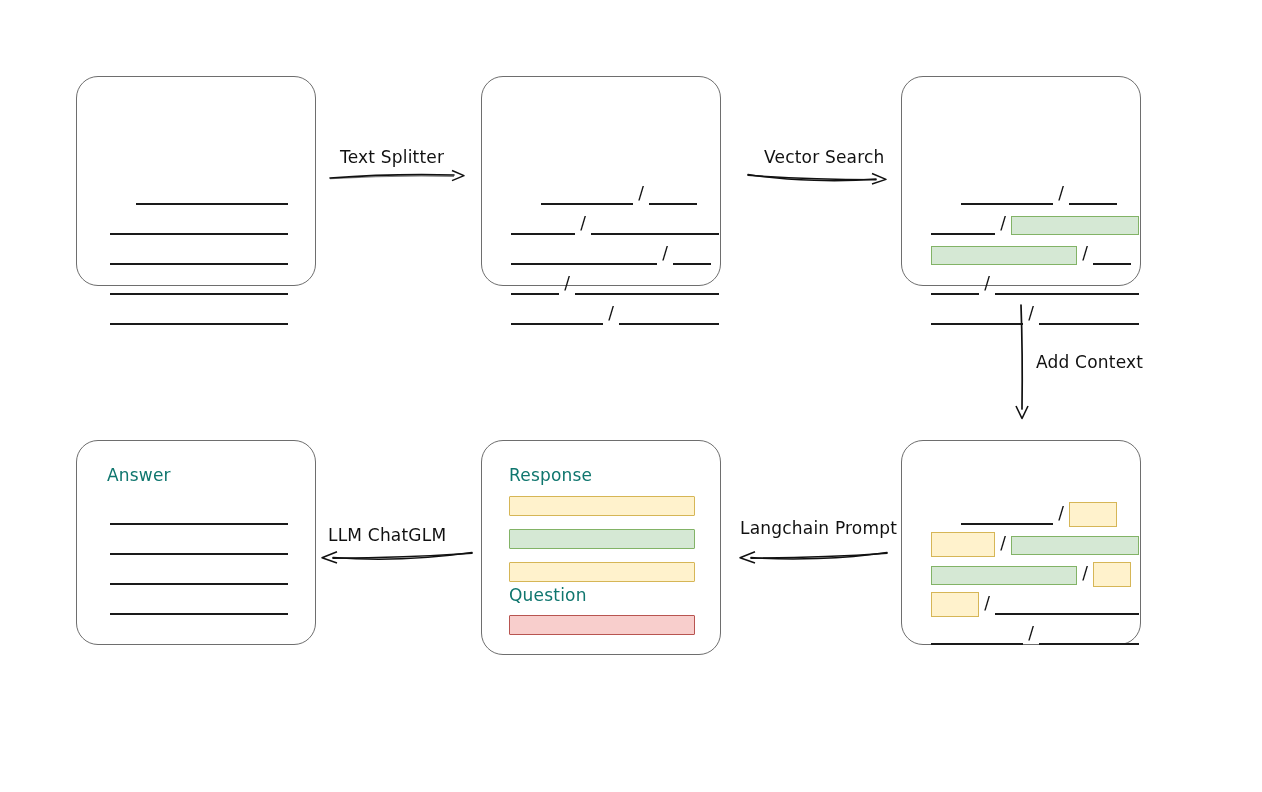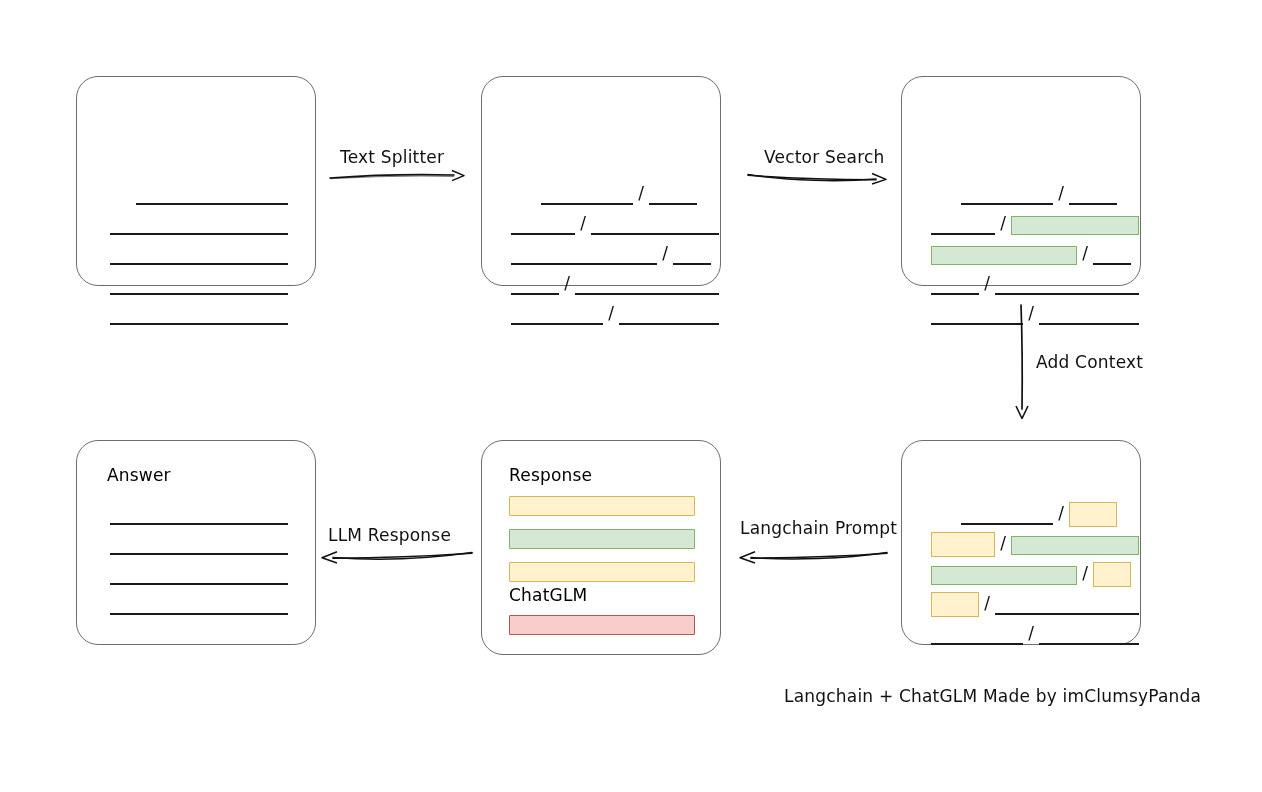--- a/index.html
+++ b/index.html
@@ -67,21 +67,21 @@
     border:1.4px solid #d6b656;
     height:25px;
     align-self:flex-end;
     margin-bottom:-2px;
   }
 
   
   .card-label{
     position:absolute;
     font-size:17px;
-    color:#000000;
+    color:#0f766e;
     letter-spacing:.2px;
     white-space:nowrap;
   }
 
   
   .bar{
     position:absolute;
     box-sizing:border-box;
     height:20px;
     border-radius:1px;
@@ -258,46 +258,45 @@
       <path d="M16,3.8 L1,9.8 L16,15" stroke="#111" stroke-width="1.5" fill="none" stroke-linejoin="round"></path>
     </svg>
   </div>
   <div class="arrow-label" style="left:740px;top:518px;">Langchain Prompt</div>
 
   <div class="card" style="left:481px;top:440px;width:240px;height:215px;">
     <div class="card-label" style="left:27px;top:24px;">Response</div>
     <div class="bar yellow" style="left:27px;top:55px;width:186px;"></div>
     <div class="bar green" style="left:27px;top:88px;width:186px;"></div>
     <div class="bar yellow" style="left:27px;top:121px;width:186px;"></div>
-    <div class="card-label" style="left:27px;top:144px;">ChatGLM</div>
+    <div class="card-label" style="left:27px;top:144px;">Question</div>
     <div class="bar red" style="left:27px;top:174px;width:186px;"></div>
   </div>
 
   <div class="arrow" style="left:320px;top:548px;width:152px;height:18px;">
     <svg width="152" height="18" viewBox="0 0 152 18">
       <path d="M152,4.5 C106,11 54,12.5 13,9.5" stroke="#111" stroke-width="1.5" fill="none" stroke-linecap="round"></path>
       <path d="M152,5.2 C102,8.6 52,10 13,10.2" stroke="#111" stroke-width="1.5" fill="none" stroke-linecap="round"></path>
       <path d="M17,3.8 L2,9.8 L17,15" stroke="#111" stroke-width="1.5" fill="none" stroke-linejoin="round"></path>
     </svg>
   </div>
-  <div class="arrow-label" style="left:328px;top:525px;">LLM Response</div>
+  <div class="arrow-label" style="left:328px;top:525px;">LLM ChatGLM</div>
 
   <div class="card" style="left:76px;top:440px;width:240px;height:205px;">
     <div class="card-label" style="left:30px;top:24px;">Answer</div>
     <div class="rows">
       <div class="row" style="left:33px;top:62px;">
         <div class="seg plain" style="width:178px;"></div>
       </div>
       <div class="row" style="left:33px;top:92px;">
         <div class="seg plain" style="width:178px;"></div>
       </div>
       <div class="row" style="left:33px;top:122px;">
         <div class="seg plain" style="width:178px;"></div>
       </div>
       <div class="row" style="left:33px;top:152px;">
         <div class="seg plain" style="width:178px;"></div>
       </div>
     </div>
   </div>
 
-  <div class="footer" style="left:784px;top:686px;">Langchain + ChatGLM Made by imClumsyPanda</div>
 
 </div>
 
 </body></html>

